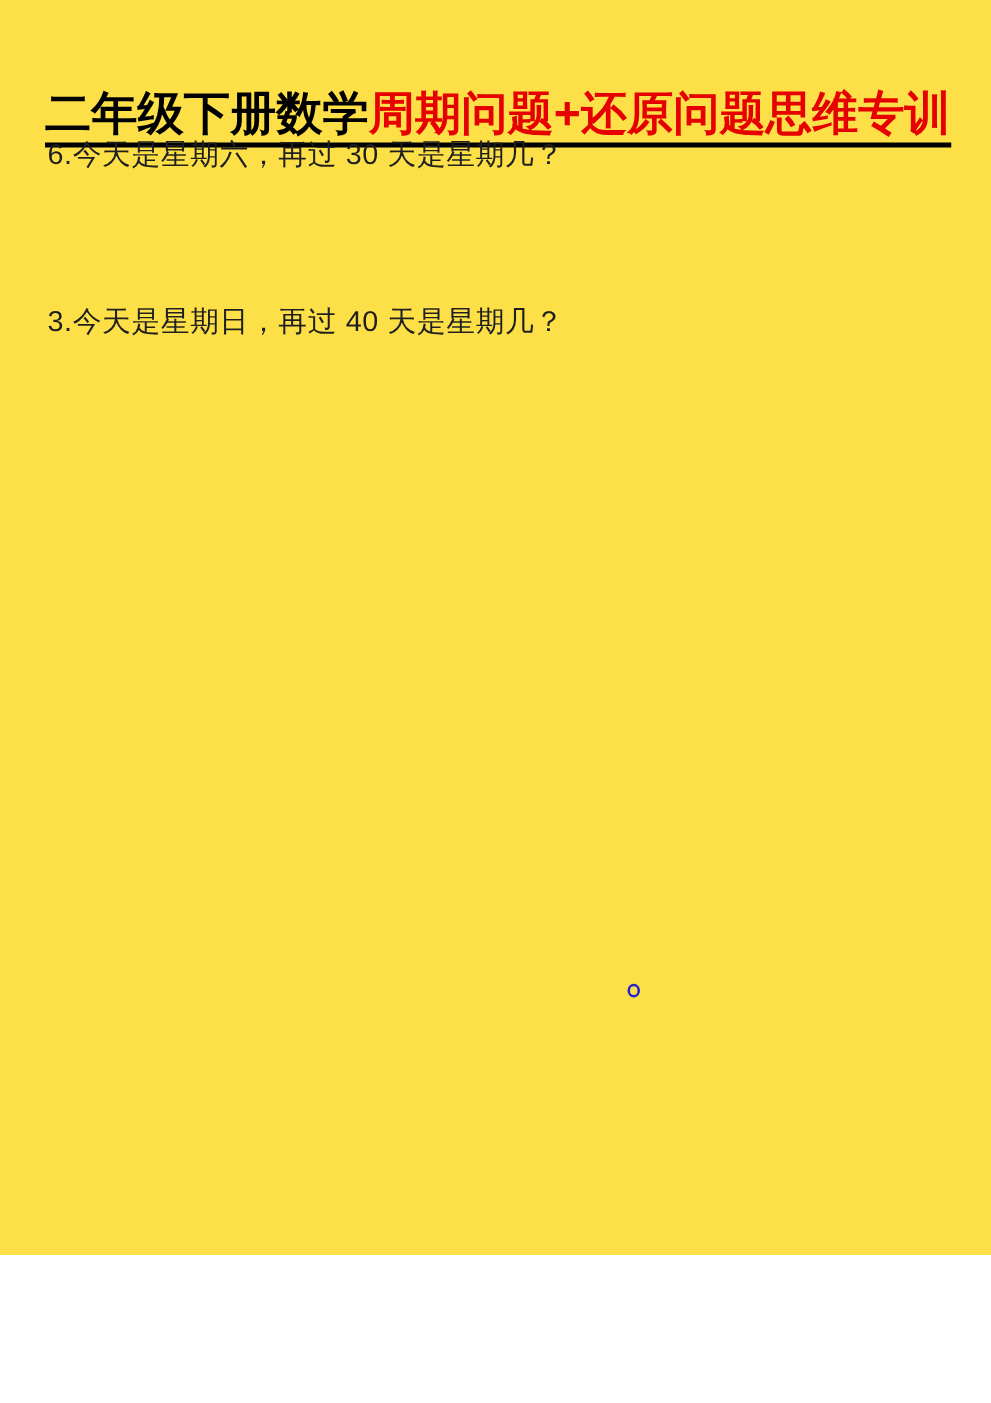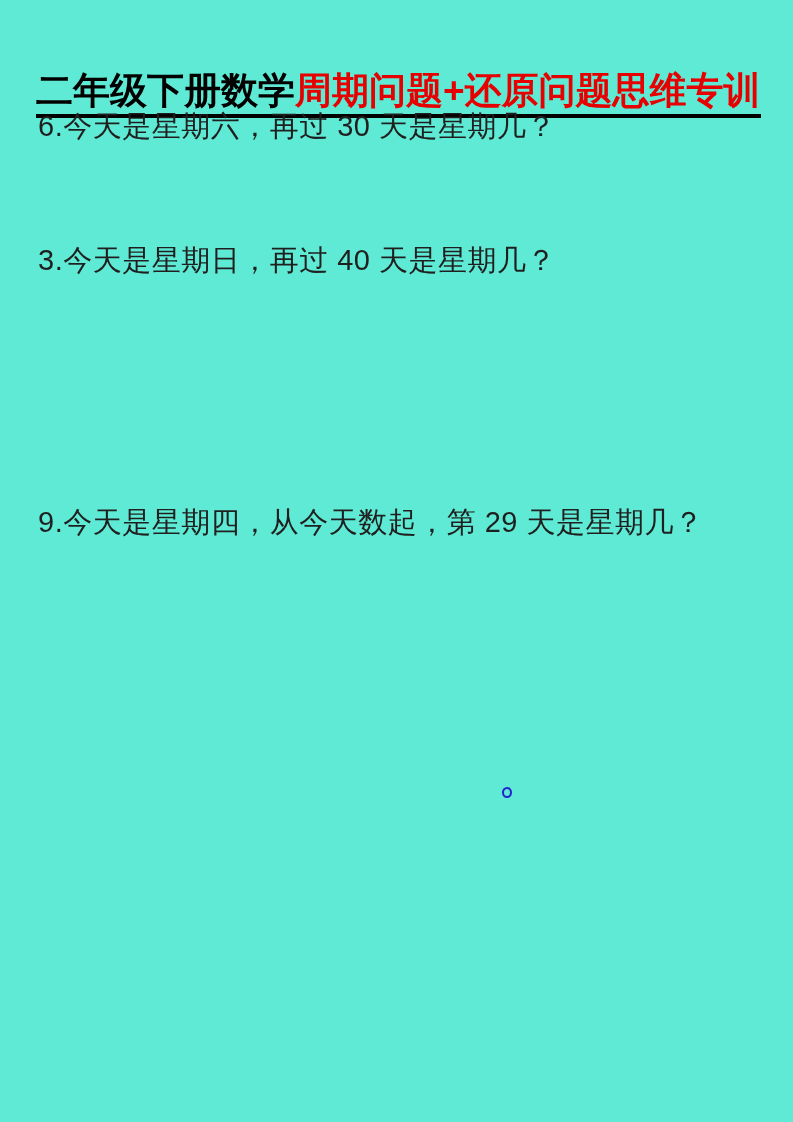--- a/index.html
+++ b/index.html
@@ -3,43 +3,43 @@
 <meta charset="utf-8">
 <style>
   html, body {
     margin: 0;
     padding: 0;
     background: #ffffff;
   }
   .sheet {
     position: relative;
     width: 793px;
-    height: 1122px;
-    background: #5eead4;
+    height: 1004px;
+    background: #fde047;
     overflow: hidden;
     font-family: "Liberation Sans", "DejaVu Sans", sans-serif;
   }
   .title {
     position: absolute;
     left: 36px;
     top: 46px;
     font-size: 37px;
     line-height: 1.1;
     font-weight: bold;
     letter-spacing: 0px;
     white-space: nowrap;
     padding-bottom: 3px;
     border-bottom: 4px solid #000000;
   }
   .title .part-black { color: #000000; }
   .title .part-red { color: #e60000; }
   .question {
     position: absolute;
     left: 38px;
-    font-size: 29px;
+    font-size: 23px;
     line-height: 1.15;
     color: #1f1f1f;
     letter-spacing: 0.5px;
     white-space: nowrap;
   }
   .q6  { top: 110px; }
   .q7  { top: 244px; }
   .q8  { top: 374px; }
   .q9  { top: 506px; }
   .q10 { top: 672px; }
@@ -63,20 +63,19 @@
 
   <h1 class="title" style="border-bottom-color: rgb(0, 0, 0);">
     <span class="part-black" style="color: rgb(0, 0, 0);">二年级下册数学</span><span class="part-red" style="color: rgb(230, 0, 0);">周期问题+还原问题思维专训</span>
   </h1>
 
   <div class="question q6" style="color: rgb(31, 31, 31);">6.今天是星期六，再过 30 天是星期几？</div>
 
   <div class="question q7" style="color: rgb(31, 31, 31);">3.今天是星期日，再过 40 天是星期几？</div>
 
 
-  <div class="question q9" style="color: rgb(31, 31, 31);">9.今天是星期四，从今天数起，第 29 天是星期几？</div>
 
 
 
 
   <div class="blue-mark" style="border-color: rgb(35, 35, 207);"></div>
 
 </div>
 
 </body></html>

